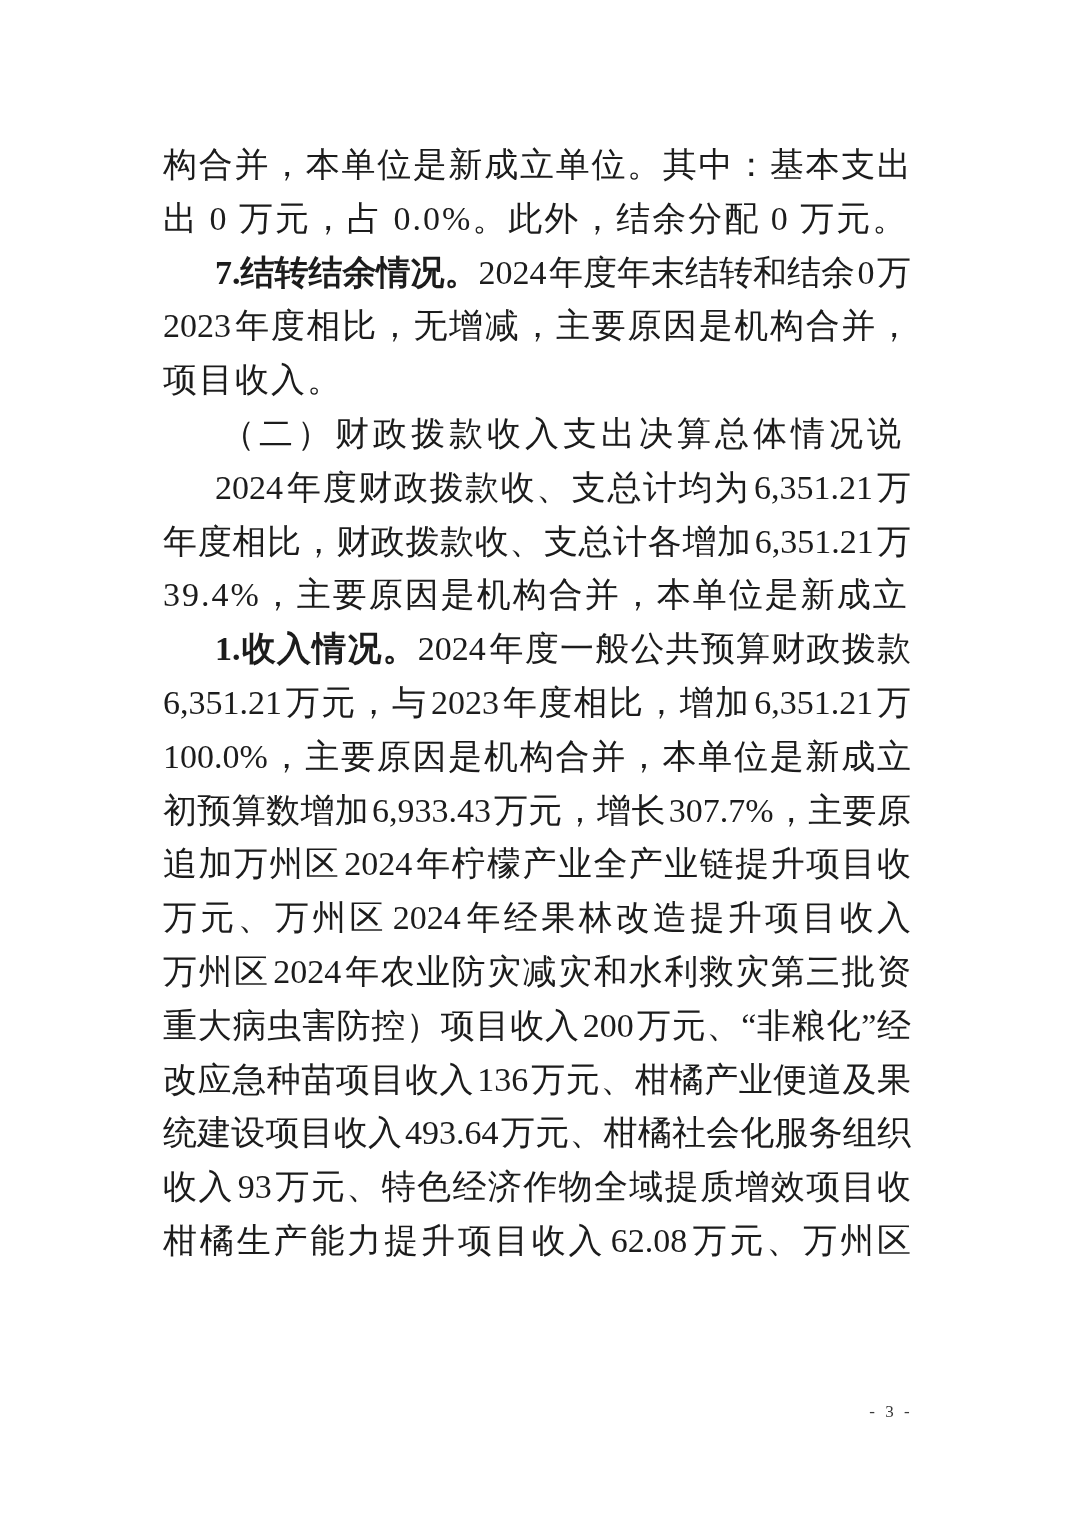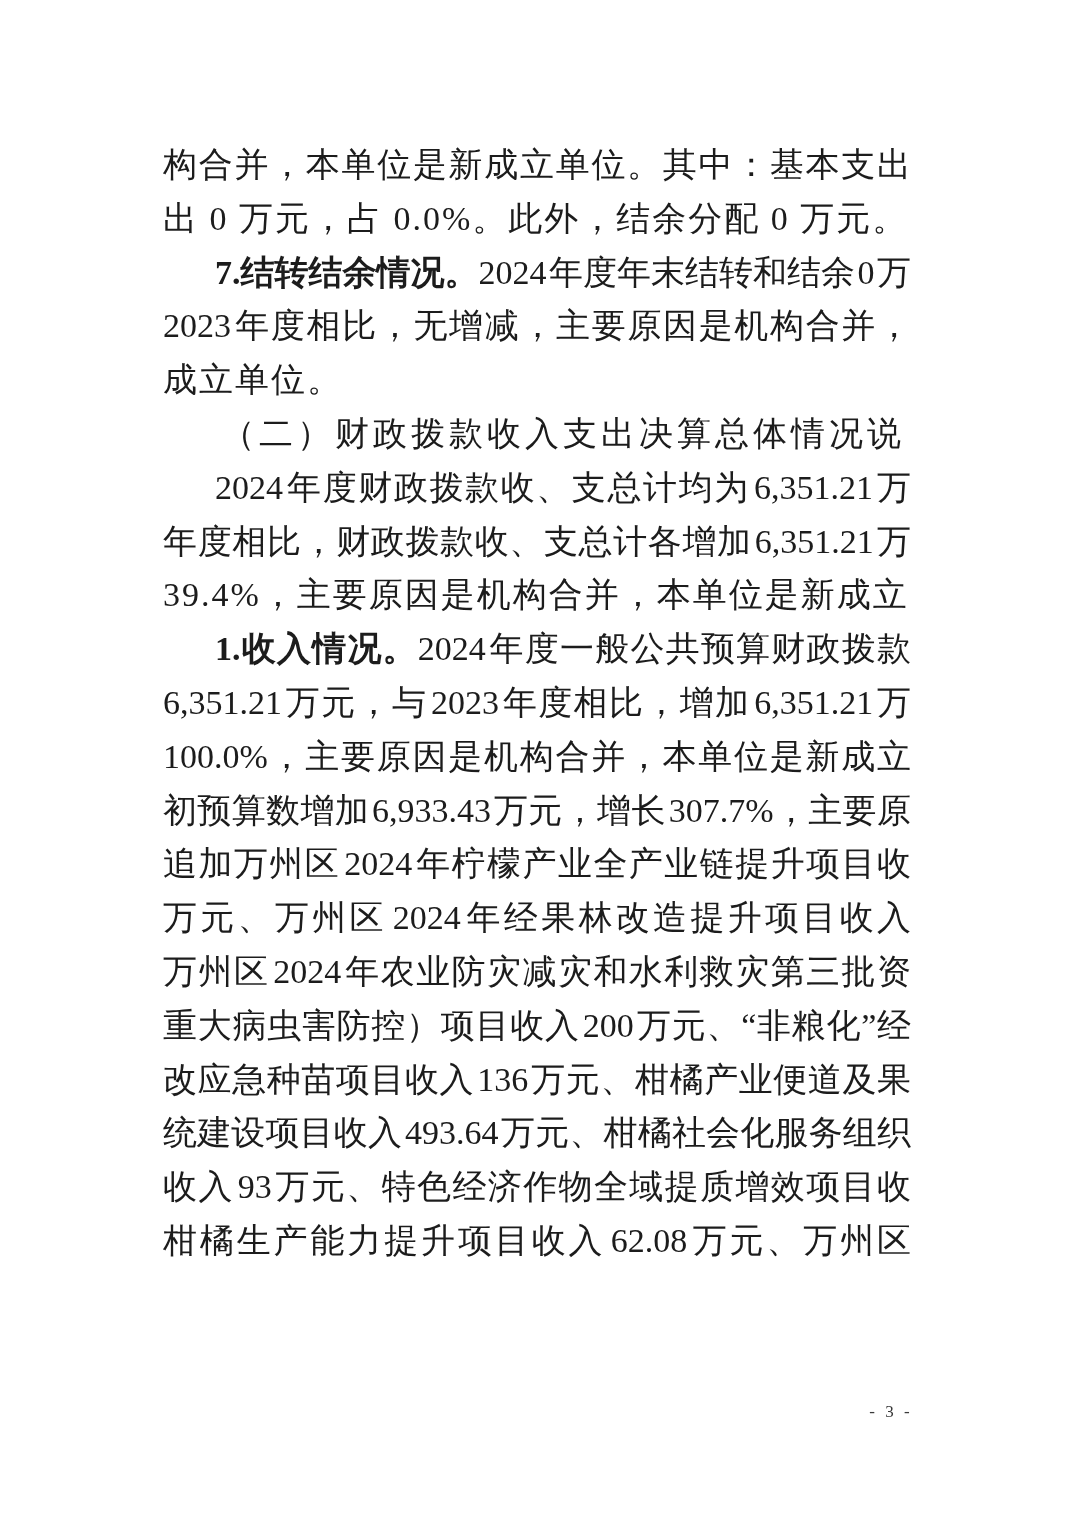--- a/index.html
+++ b/index.html
@@ -69,21 +69,21 @@
 <body>
 
 <div class="page">
   <div class="doc-body">
 
     <div class="line j">构合并，本单位是新成立单位。其中：基本支出 1,586.97 万</div>
     <div class="line nj">出 0 万元，占 0.0%。此外，结余分配 0 万元。</div>
 
     <div class="line j ind"><span class="b">7.结转结余情况。</span><span>2024 年度年末结转和结余 0 万元，与</span></div>
     <div class="line j">2023 年度相比，无增减，主要原因是机构合并，本单位是新</div>
-    <div class="line nj">成立单位。</div>
+    <div class="line nj">项目收入。</div>
 
     <div class="line h ind">（二）财政拨款收入支出决算总体情况说明</div>
     <div class="line j ind">2024 年度财政拨款收、支总计均为 6,351.21 万元,与 2023</div>
     <div class="line j">年度相比，财政拨款收、支总计各增加 6,351.21 万元，增长</div>
     <div class="line nj">39.4%，主要原因是机构合并，本单位是新成立单位。</div>
 
     <div class="line j ind"><span class="b">1.收入情况。</span><span>2024 年度一般公共预算财政拨款收入</span></div>
     <div class="line j">6,351.21 万元，与 2023 年度相比，增加 6,351.21 万元，增长</div>
     <div class="line j">100.0%，主要原因是机构合并，本单位是新成立单位。较年</div>
     <div class="line j">初预算数增加 6,933.43 万元，增长 307.7%，主要原因是年中</div>

